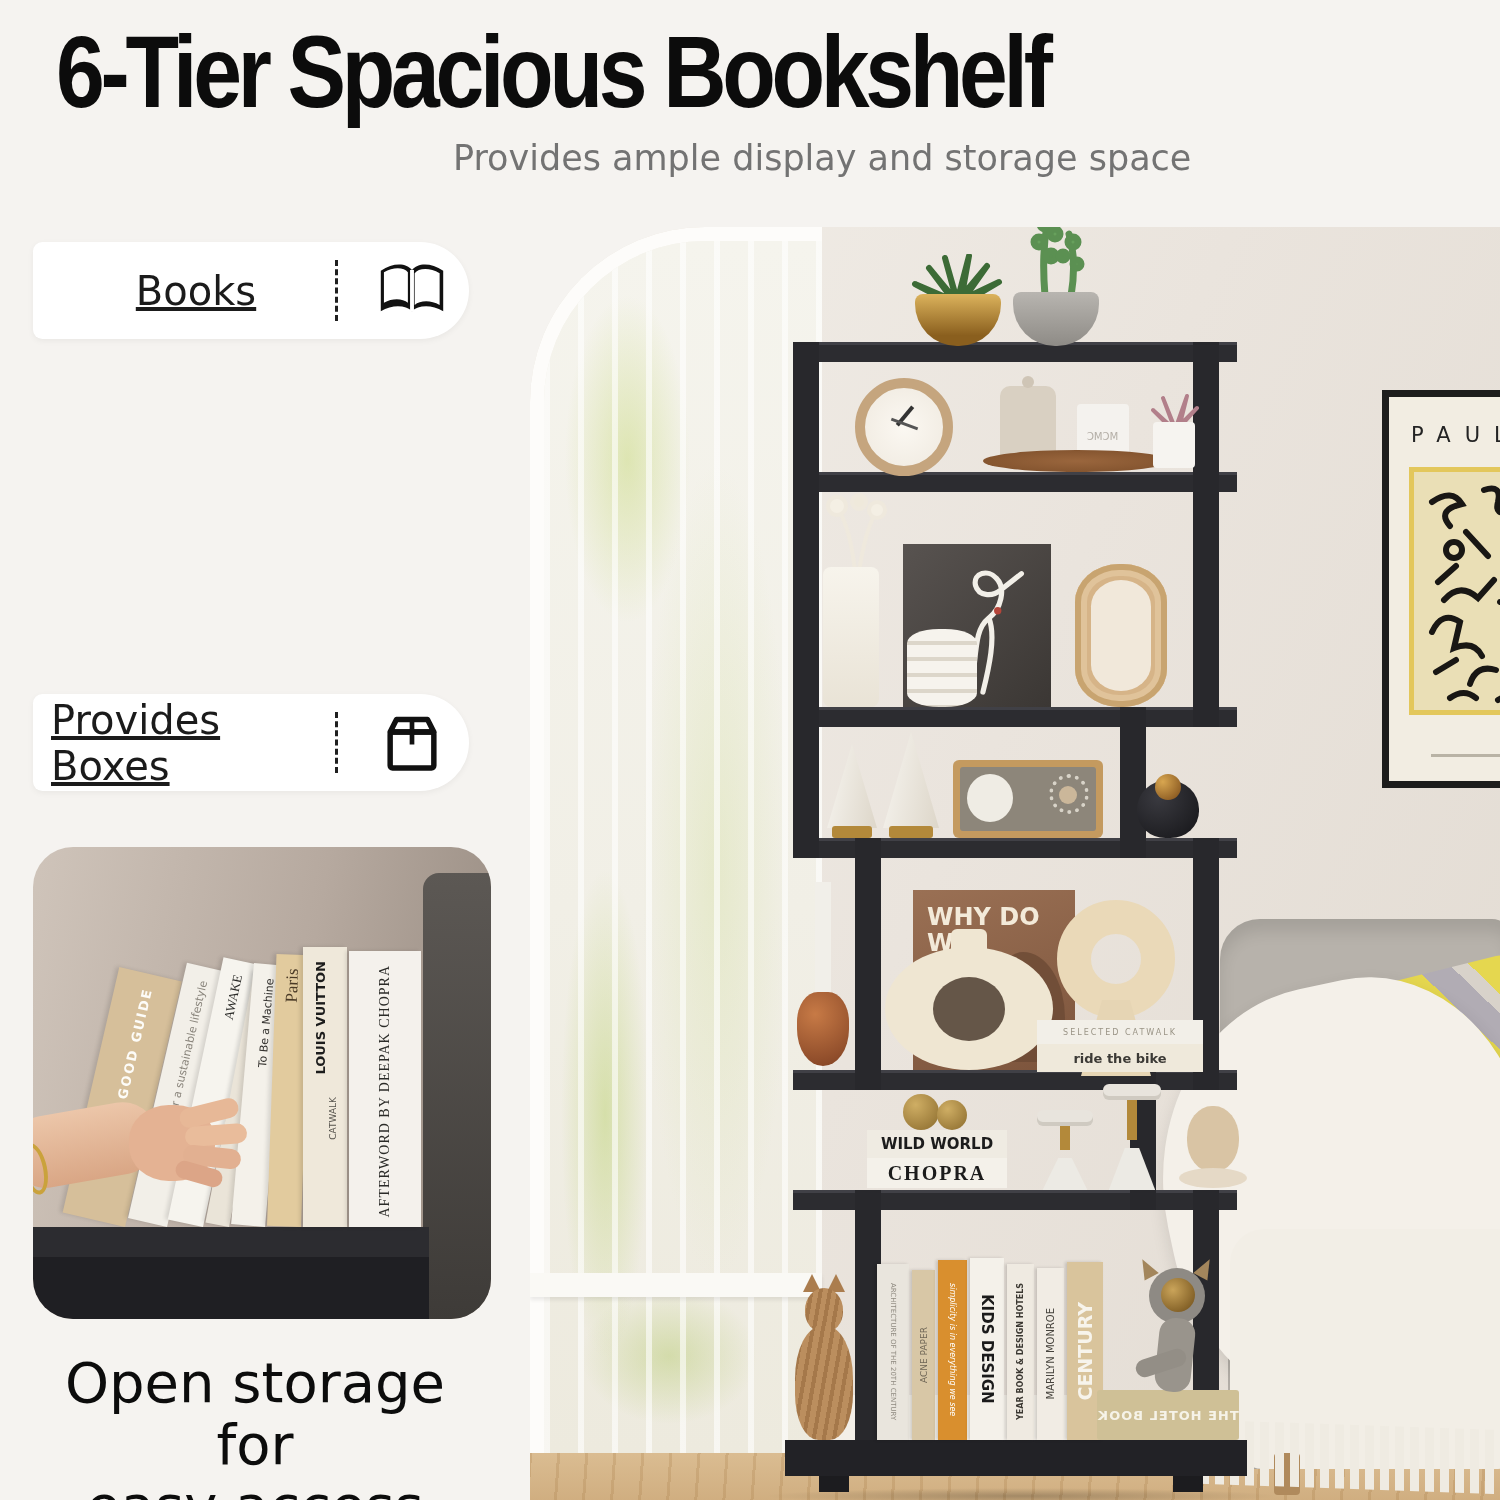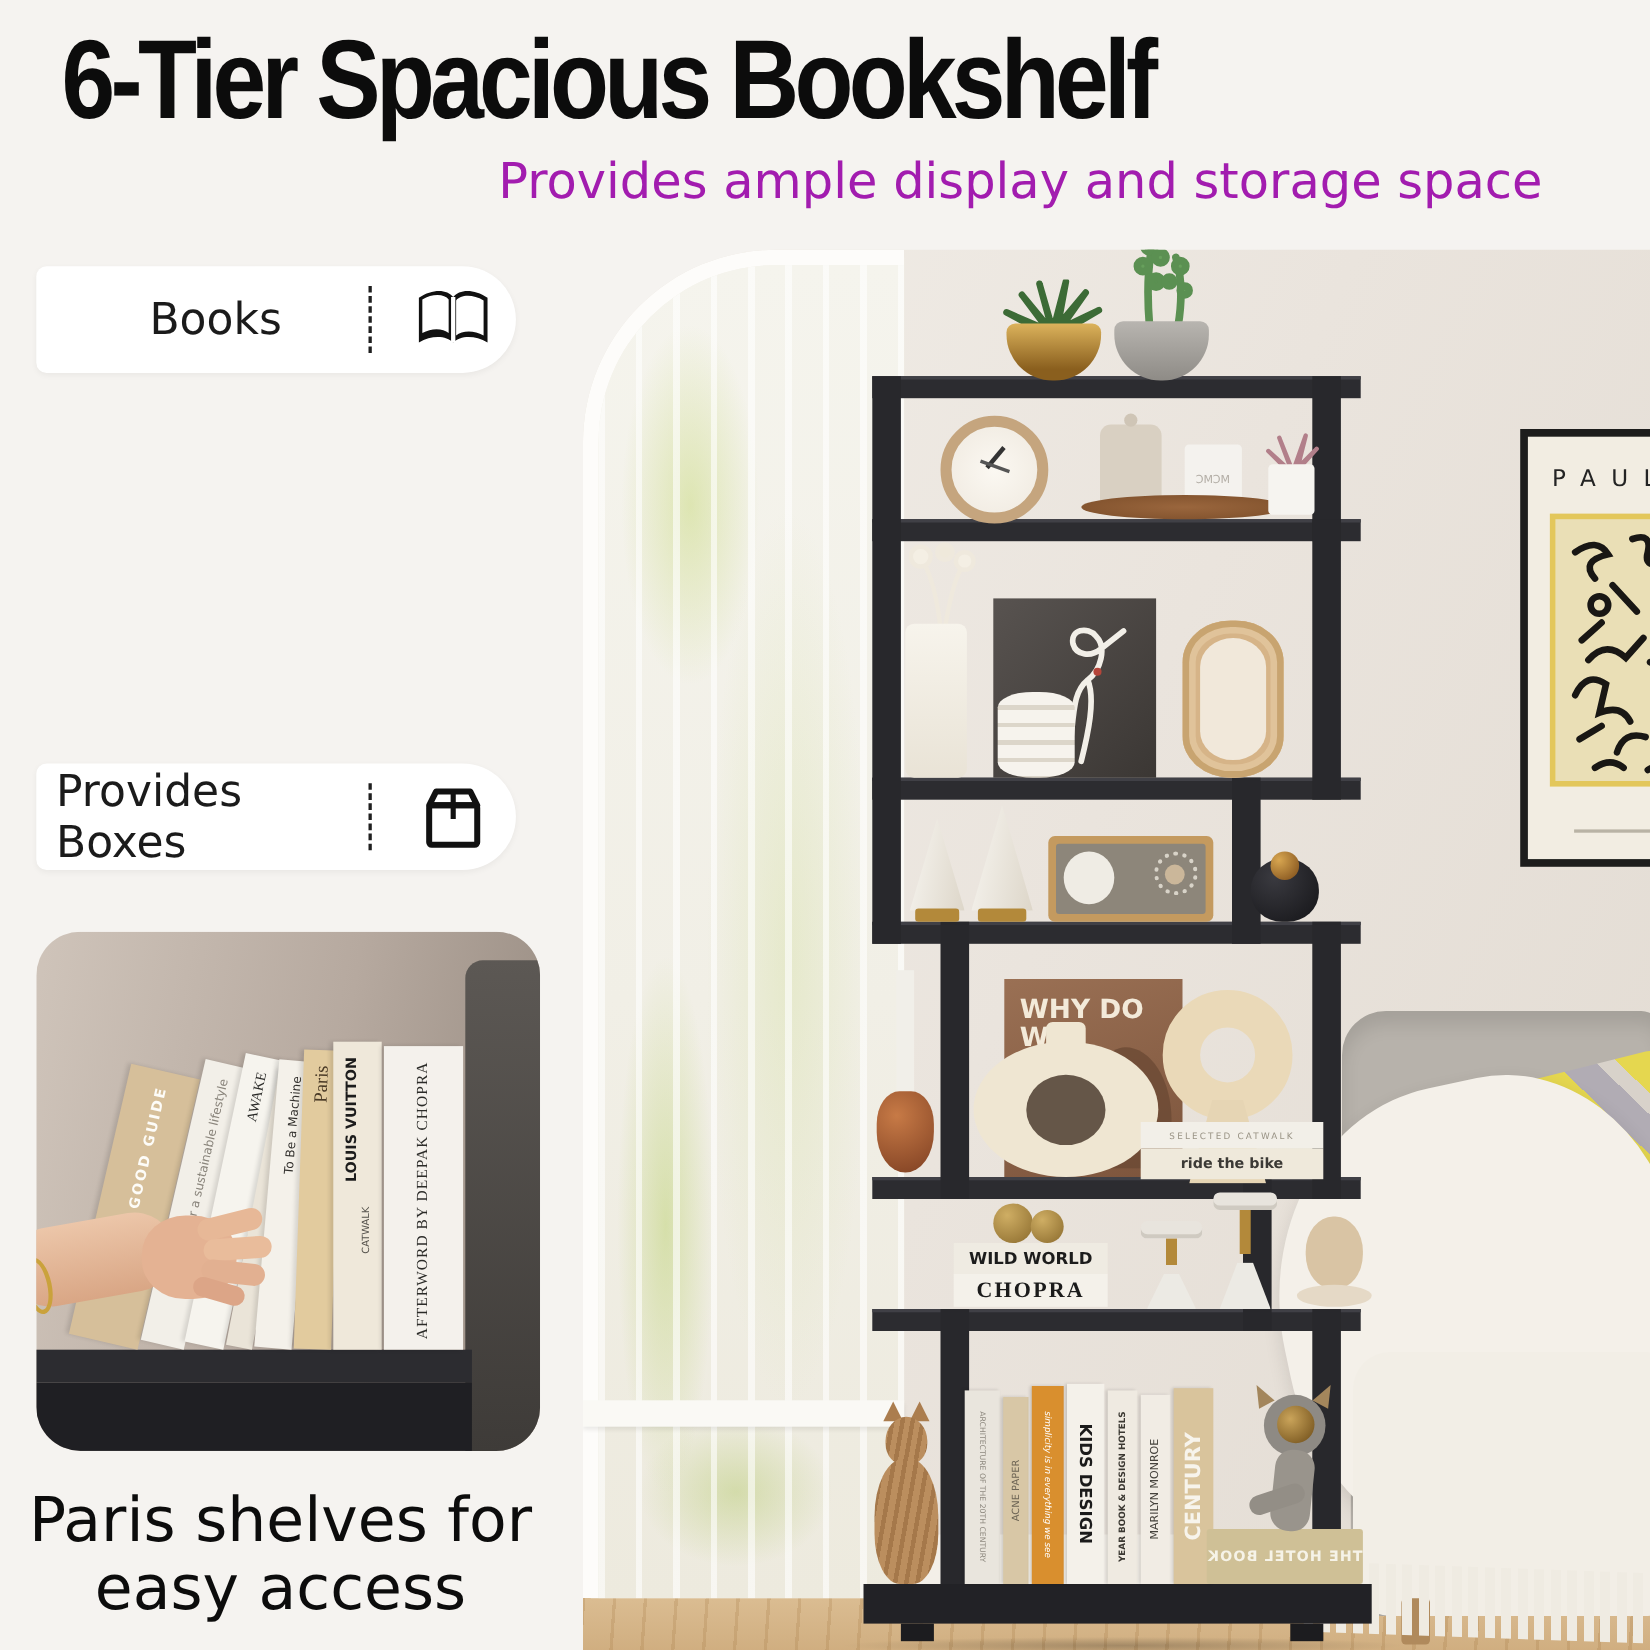--- a/index.html
+++ b/index.html
@@ -4,27 +4,27 @@
 <style>
   html,body{margin:0;padding:0;background:#ddd;}
   #canvas{position:relative;width:1500px;height:1500px;background:#f5f3f0;overflow:hidden;
           font-family:"DejaVu Sans","Liberation Sans",sans-serif;color:#111;}
   .abs{position:absolute;}
 
   
   .title{left:56px;top:14px;font-size:102px;font-weight:700;letter-spacing:-5px;white-space:nowrap;
          transform:scale(.86,1);transform-origin:left top;color:#0c0c0c;
          font-family:"Liberation Sans",sans-serif;}
-  .subtitle{left:453px;top:138px;font-size:45px;color:#a21caf;white-space:nowrap;}
+  .subtitle{left:453px;top:138px;font-size:35px;color:#737373;white-space:nowrap;}
 
   
   .pill{left:33px;width:436px;height:97px;background:#fff;border-radius:10px 52px 52px 10px;
         box-shadow:0 2px 6px rgba(0,0,0,.05);}
   .pill .lbl{position:absolute;left:18px;top:0;width:290px;height:97px;display:flex;align-items:center;
-        justify-content:center;font-size:40px;color:#1b1b1b;}
+        justify-content:center;font-size:40px;color:#1b1b1b;text-decoration:underline;}
   .pill .sep{position:absolute;left:302px;top:18px;height:61px;border-left:3px dashed #1f1f1f;}
   .pill .ico{position:absolute;left:338px;top:8px;width:82px;height:82px;display:flex;align-items:center;justify-content:center;}
   .pill .ico svg{width:78px;height:78px;}
 
   
   .inset{left:33px;top:847px;width:458px;height:472px;border-radius:40px;overflow:hidden;
          background:linear-gradient(100deg,#cdc2b8 0%,#b4a79d 55%,#948必7 100%);}
   .inset-wall{left:0;top:0;width:100%;height:100%;
          background:linear-gradient(100deg,#cfc4ba 0%,#b6a99f 55%,#968a80 100%);}
   .inset-panel{right:0;top:26px;width:68px;height:446px;border-radius:16px 0 0 0;
@@ -246,21 +246,21 @@
       <div class="abs" style="left:96px;top:258px;width:86px;height:76px;border-radius:46%;background:#e4b293"></div>
       <div class="abs" style="left:146px;top:256px;width:60px;height:20px;border-radius:10px;background:#e7b897;transform:rotate(-14deg)"></div>
       <div class="abs" style="left:152px;top:278px;width:62px;height:20px;border-radius:10px;background:#e9bc9b;transform:rotate(-4deg)"></div>
       <div class="abs" style="left:150px;top:300px;width:58px;height:20px;border-radius:10px;background:#e2b091;transform:rotate(6deg)"></div>
       <div class="abs" style="left:142px;top:318px;width:48px;height:18px;border-radius:10px;background:#dca587;transform:rotate(16deg)"></div>
       <div class="abs" style="left:-10px;top:296px;width:16px;height:44px;border:4px solid #caa23c;border-radius:50%;transform:rotate(-12deg)"></div>
     </div>
   </div>
 
   <div class="abs caption">
-    <div>Paris shelves for</div>
+    <div>Open storage for</div>
     <div>easy access</div>
   </div>
 
   <div class="abs photo">
     <div class="abs baseboard"></div>
     <div class="abs floor"></div>
 
     <div class="abs window">
       <div class="curtain"></div>
     </div>

